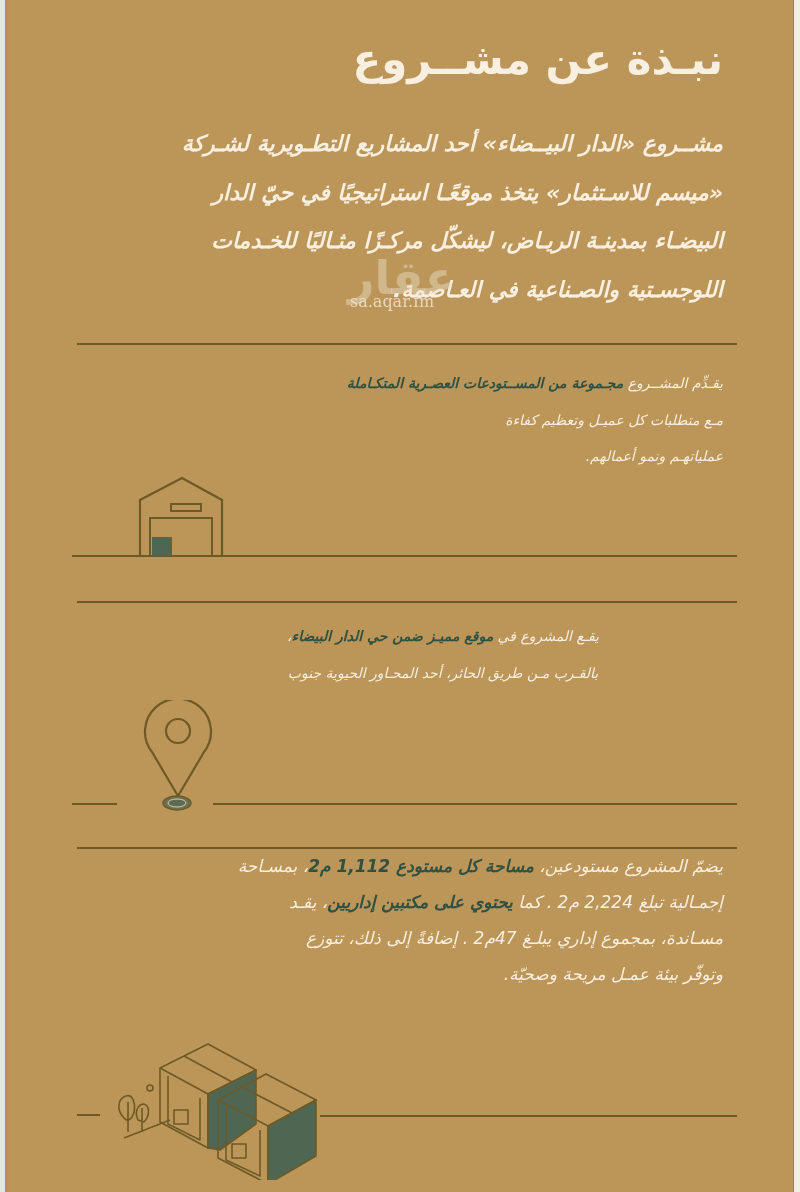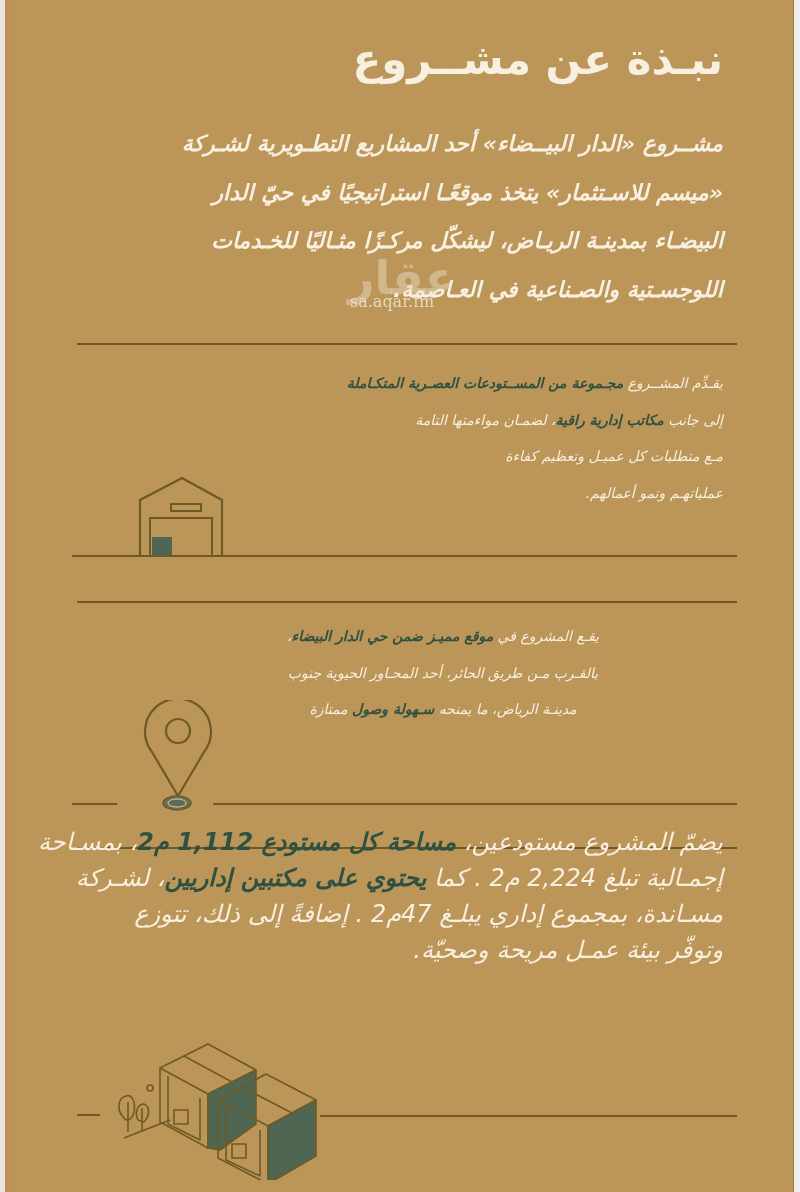--- a/index.html
+++ b/index.html
@@ -62,23 +62,23 @@
       text-align: justify;
       text-align-last: right;
     }
     .sec {
       font-size: 14px;
       line-height: 36.5px;
     }
     .sec1 { top: 365px; width: 560px; }
     .sec2 { top: 618px; width: 560px; text-align: center; }
     .sec3 {
-      top: 824px;
+      top: 848px;
       width: 660px;
-      font-size: 24px;
+      font-size: 17px;
       line-height: 36px;
       text-align: right;
     }
     .line {
       display: block;
       white-space: nowrap;
       font-style: italic;
     }
     .hl {
       color: #2f5142;
@@ -140,56 +140,54 @@
 
   <div class="watermark">
     <span class="wm-glyph">عقار</span>
     <span class="wm-url">sa.aqar.fm</span>
   </div>
 
   <div class="rule" style="top:343px"></div>
 
   <p class="para sec sec1">
     <span class="line"><span>يقـدِّم المشــروع </span><span class="hl">مجـموعة من المســتودعات العصـرية المتكـاملة</span></span>
-    <span class="line"><span>إلى جانب </span><span class="hl">مكاتب إدارية راقية</span><span>، لضمـان مواءمتها التامة</span></span>
     <span class="line"><span>مـع متطلبات كل عميـل وتعظيم كفاءة</span></span>
     <span class="line"><span>عملياتهـم ونمو أعمالهم.</span></span>
   </p>
 
   <svg class="icon" style="left:67px;top:470px" width="160" height="90" viewBox="0 0 160 90">
     <polyline points="68,85 68,30 110,8 150,30 150,85" fill="none" stroke="#6e5a26" stroke-width="2.2"></polyline>
     <rect x="99" y="34" width="30" height="7" fill="none" stroke="#6e5a26" stroke-width="2"></rect>
     <polyline points="78,85 78,48 140,48 140,85" fill="none" stroke="#6e5a26" stroke-width="2"></polyline>
     <rect x="80" y="67" width="20" height="18" fill="#4f6653"></rect>
     <line x1="0" y1="86" x2="660" y2="86" stroke="#6e5a26" stroke-width="2"></line>
   </svg>
   <div class="rule" style="top:555px;left:227px;width:505px"></div>
 
   <div class="rule" style="top:601px"></div>
 
   <p class="para sec sec2">
     <span class="line"><span>يقـع المشروع في </span><span class="hl">موقع مميـز ضمن حي الدار البيضاء</span><span>،</span></span>
     <span class="line"><span>بالقـرب مـن طريق الحائر، أحد المحـاور الحيوية جنوب</span></span>
-    <span class="line"><span>مدينـة الرياض، ما يمنحه </span><span class="hl">سـهولة وصول</span><span> ممتازة</span></span>
   </p>
 
   <svg class="icon" style="left:67px;top:700px" width="150" height="115" viewBox="0 0 150 115">
     <path d="M106,96 L80,52 A33,33 0 1 1 132,52 Z" fill="none" stroke="#6e5a26" stroke-width="2.2" stroke-linejoin="round"></path>
     <circle cx="106" cy="31" r="12" fill="none" stroke="#6e5a26" stroke-width="2.2"></circle>
     <ellipse cx="105" cy="103" rx="14" ry="7" fill="#6b7154" stroke="#6e5a26" stroke-width="1.5"></ellipse>
     <ellipse cx="105" cy="103" rx="9" ry="4" fill="#5f6a52" stroke="#d9ccb0" stroke-width="1"></ellipse>
     <line x1="0" y1="104" x2="45" y2="104" stroke="#6e5a26" stroke-width="2"></line>
   </svg>
   <div class="rule" style="top:803px;left:208px;width:524px"></div>
 
   <div class="rule" style="top:847px"></div>
 
   <p class="para sec sec3">
     <span class="line"><span>يضمّ المشروع مستودعين، </span><span class="hl">مساحة كل مستودع 1,112 م2</span><span>، بمسـاحة</span></span>
-    <span class="line"><span>إجمـالية تبلغ 2,224 م2 . كما </span><span class="hl">يحتوي على مكتبين إداريين</span><span>، لشـركة</span></span>
+    <span class="line"><span>إجمـالية تبلغ 2,224 م2 . كما </span><span class="hl">يحتوي على مكتبين إداريين</span><span>، يقـد</span></span>
     <span class="line"><span>مسـاندة، بمجموع إداري يبلـغ 47م2 . إضافةً إلى ذلك، تتوزع</span></span>
     <span class="line"><span>وتوفّر بيئة عمـل مريحة وصحيّة.</span></span>
   </p>
 
   <svg class="icon" style="left:67px;top:1040px" width="250" height="140" viewBox="0 0 250 140">
     <g fill="none" stroke="#6e5a26" stroke-width="1.6" stroke-linejoin="round">
 
       <path d="M52,78 C44,70 46,58 54,56 C60,54 64,62 62,72 C60,80 55,82 52,78 Z"></path>
       <path d="M66,80 C62,72 66,64 72,64 C78,66 78,76 72,82 Z"></path>
       <line x1="56" y1="62" x2="56" y2="92"></line>

